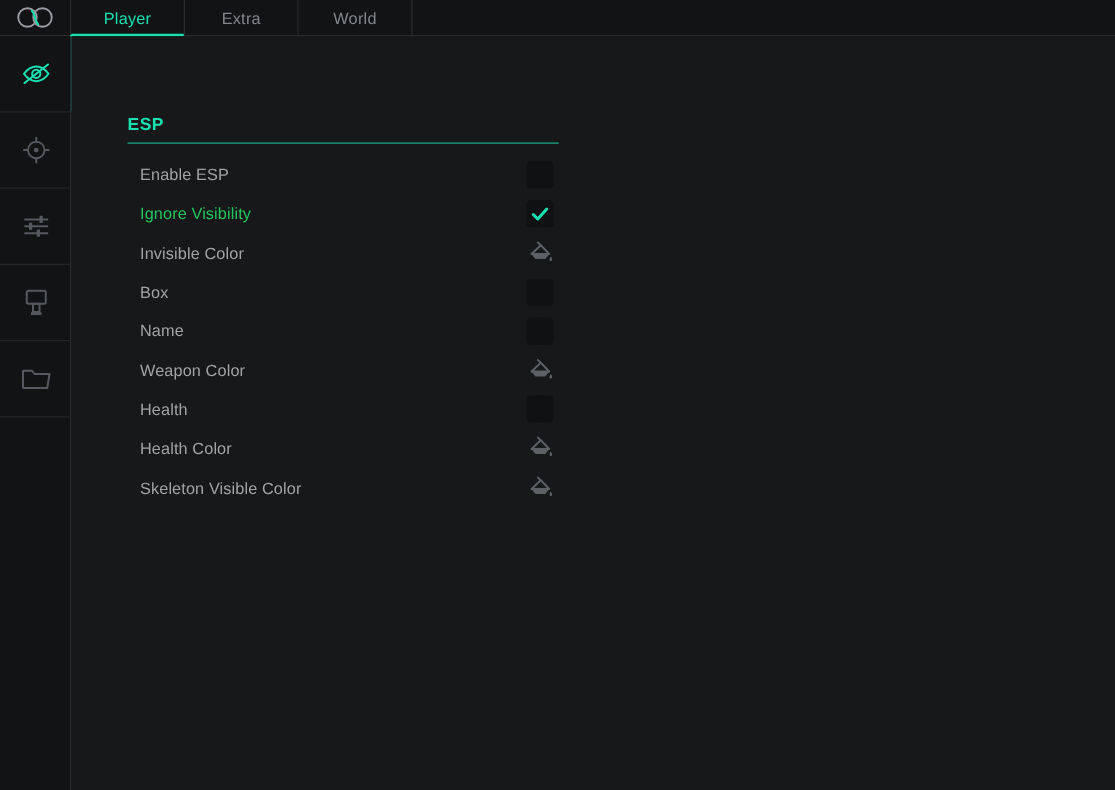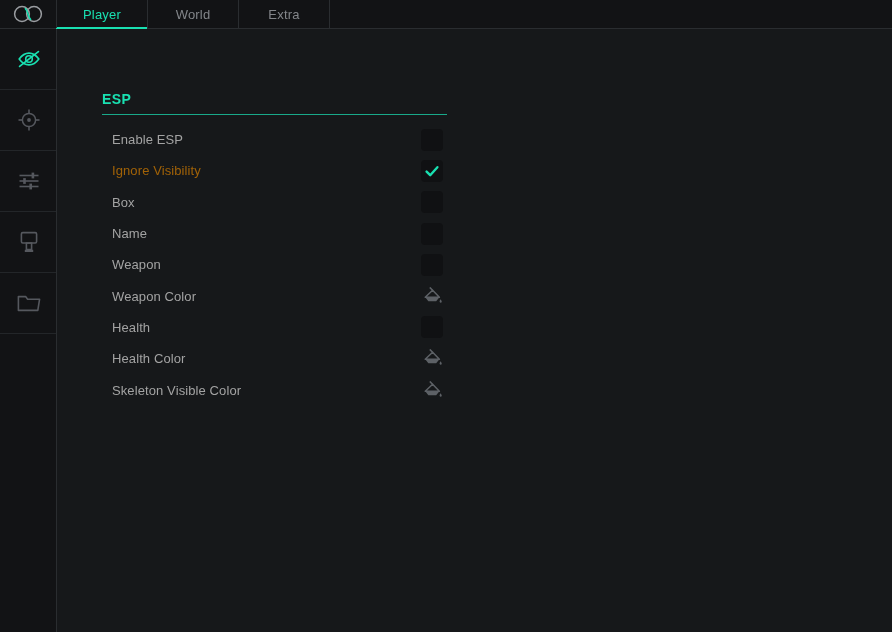--- a/index.html
+++ b/index.html
@@ -150,21 +150,21 @@
     box-sizing: border-box;
     cursor: pointer;
   }
   .row-label {
     font-size: 13px;
     color: #a3a3a3;
     letter-spacing: .1px;
     white-space: nowrap;
   }
   .row.highlight .row-label {
-    color: #a16207;
+    color: #22c55e;
     text-align: center;
   }
 
   .ctrl {
     width: 26px;
     height: 26px;
     display: flex;
     align-items: center;
     justify-content: center;
     margin-right: 2px;
@@ -209,24 +209,24 @@
           <path d="M12.4 3.6 C15.6 6.2 14.4 11.8 17.6 14.4" fill="none" stroke="#19e0b1" stroke-width="1.6" stroke-linecap="round"></path>
         </svg>
       </span>
     </div>
 
     <div class="tabs">
       <div class="tab active">
         <span>Player</span>
       </div>
       <div class="tab">
-        <span>World</span>
+        <span>Extra</span>
       </div>
       <div class="tab">
-        <span>Extra</span>
+        <span>World</span>
       </div>
     </div>
 
   </div>
 
   <div class="rail">
 
     <div class="rail-item active">
       <span>
         <svg width="26" height="26" viewBox="0 0 26 26">
@@ -305,99 +305,104 @@
           <span class="row-label">Ignore Visibility</span>
           <span class="ctrl">
             <span class="checkbox checked">
               <svg width="16" height="16" viewBox="0 0 16 16">
                   <path d="M2.6 8.6 L6.2 12.2 L13.4 4.2" fill="none" stroke="#19e0b1" stroke-width="2.4" stroke-linecap="round" stroke-linejoin="round"></path>
                 </svg>
             </span>
           </span>
         </div>
 
-
-        <div class="row">
-          <span class="row-label">Box</span>
-          <span class="ctrl">
-            <span class="checkbox">
-              
-            </span>
-          </span>
-        </div>
-
-
-        <div class="row">
-          <span class="row-label">Name</span>
-          <span class="ctrl">
-            <span class="checkbox">
-              
-            </span>
-          </span>
-        </div>
-
-
-        <div class="row">
-          <span class="row-label">Weapon</span>
-          <span class="ctrl">
-            <span class="checkbox">
-              
-            </span>
-          </span>
-        </div>
-
-        <div class="row">
-          <span class="row-label">Weapon Color</span>
+        <div class="row">
+          <span class="row-label">Invisible Color</span>
           <span class="ctrl">
             <span class="fill-btn">
               <svg width="21" height="21" viewBox="0 0 21 21">
                 <path d="M3.2 11.2 L10.6 4.2 L17.4 11.2 Z" fill="none" stroke="#5d6166" stroke-width="1.5" stroke-linejoin="round"></path>
                 <path d="M3.4 11.5 L17.2 11.5 L14.2 15.2 L6.4 15.2 Z" fill="#5d6166"></path>
                 <line x1="10.6" y1="4.2" x2="8.2" y2="1.9" stroke="#5d6166" stroke-width="1.5" stroke-linecap="round"></line>
                 <path d="M18.6 13.2 C19.9 15.1 20.1 16.0 19.2 16.6 C18.3 17.1 17.5 16.5 17.6 15.3 C17.7 14.5 18.1 13.8 18.6 13.2 Z" fill="#5d6166"></path>
               </svg>
             </span>
           </span>
         </div>
 
         <div class="row">
-          <span class="row-label">Health</span>
+          <span class="row-label">Box</span>
           <span class="ctrl">
             <span class="checkbox">
               
             </span>
           </span>
         </div>
 
-        <div class="row">
-          <span class="row-label">Health Color</span>
+
+        <div class="row">
+          <span class="row-label">Name</span>
+          <span class="ctrl">
+            <span class="checkbox">
+              
+            </span>
+          </span>
+        </div>
+
+
+
+        <div class="row">
+          <span class="row-label">Weapon Color</span>
           <span class="ctrl">
             <span class="fill-btn">
               <svg width="21" height="21" viewBox="0 0 21 21">
                 <path d="M3.2 11.2 L10.6 4.2 L17.4 11.2 Z" fill="none" stroke="#5d6166" stroke-width="1.5" stroke-linejoin="round"></path>
                 <path d="M3.4 11.5 L17.2 11.5 L14.2 15.2 L6.4 15.2 Z" fill="#5d6166"></path>
                 <line x1="10.6" y1="4.2" x2="8.2" y2="1.9" stroke="#5d6166" stroke-width="1.5" stroke-linecap="round"></line>
                 <path d="M18.6 13.2 C19.9 15.1 20.1 16.0 19.2 16.6 C18.3 17.1 17.5 16.5 17.6 15.3 C17.7 14.5 18.1 13.8 18.6 13.2 Z" fill="#5d6166"></path>
               </svg>
             </span>
           </span>
         </div>
 
-
-        <div class="row">
-          <span class="row-label">Skeleton Visible Color</span>
+        <div class="row">
+          <span class="row-label">Health</span>
+          <span class="ctrl">
+            <span class="checkbox">
+              
+            </span>
+          </span>
+        </div>
+
+        <div class="row">
+          <span class="row-label">Health Color</span>
           <span class="ctrl">
             <span class="fill-btn">
               <svg width="21" height="21" viewBox="0 0 21 21">
                 <path d="M3.2 11.2 L10.6 4.2 L17.4 11.2 Z" fill="none" stroke="#5d6166" stroke-width="1.5" stroke-linejoin="round"></path>
                 <path d="M3.4 11.5 L17.2 11.5 L14.2 15.2 L6.4 15.2 Z" fill="#5d6166"></path>
                 <line x1="10.6" y1="4.2" x2="8.2" y2="1.9" stroke="#5d6166" stroke-width="1.5" stroke-linecap="round"></line>
                 <path d="M18.6 13.2 C19.9 15.1 20.1 16.0 19.2 16.6 C18.3 17.1 17.5 16.5 17.6 15.3 C17.7 14.5 18.1 13.8 18.6 13.2 Z" fill="#5d6166"></path>
               </svg>
             </span>
           </span>
         </div>
 
+
+        <div class="row">
+          <span class="row-label">Skeleton Visible Color</span>
+          <span class="ctrl">
+            <span class="fill-btn">
+              <svg width="21" height="21" viewBox="0 0 21 21">
+                <path d="M3.2 11.2 L10.6 4.2 L17.4 11.2 Z" fill="none" stroke="#5d6166" stroke-width="1.5" stroke-linejoin="round"></path>
+                <path d="M3.4 11.5 L17.2 11.5 L14.2 15.2 L6.4 15.2 Z" fill="#5d6166"></path>
+                <line x1="10.6" y1="4.2" x2="8.2" y2="1.9" stroke="#5d6166" stroke-width="1.5" stroke-linecap="round"></line>
+                <path d="M18.6 13.2 C19.9 15.1 20.1 16.0 19.2 16.6 C18.3 17.1 17.5 16.5 17.6 15.3 C17.7 14.5 18.1 13.8 18.6 13.2 Z" fill="#5d6166"></path>
+              </svg>
+            </span>
+          </span>
+        </div>
+
       </div>
     </div>
   </div>
 
 </div>
 
 </body></html>

